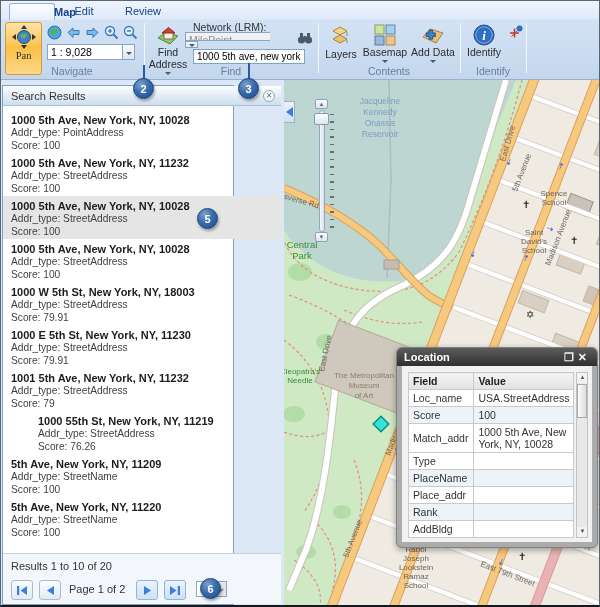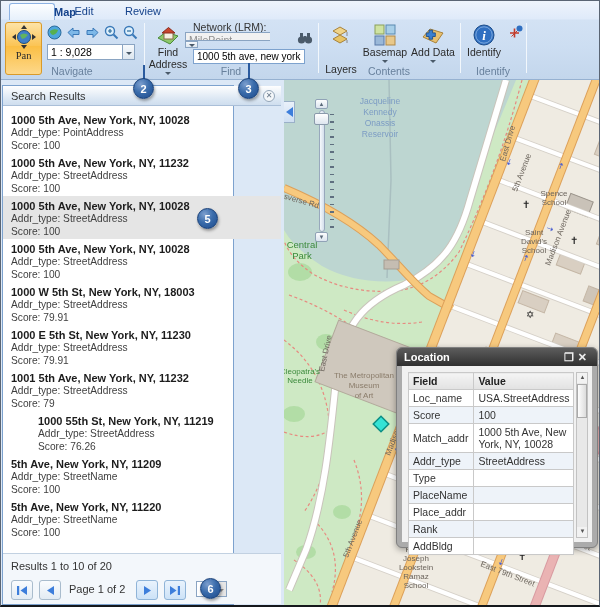--- a/index.html
+++ b/index.html
@@ -169,21 +169,21 @@
         <circle cx="11.5" cy="9" r="3.6" fill="#4a5a6a"></circle>
         <rect x="3" y="2" width="3" height="6" fill="#4a5a6a"></rect>
         <rect x="10" y="2" width="3" height="6" fill="#4a5a6a"></rect>
         <rect x="6.5" y="5" width="3" height="3" fill="#4a5a6a"></rect>
       </svg>
     </div>
     <input class="txtin" style="left: 192px; top: 48px; width: 112px;" value="1000 5th ave, new york, ny">
     <div class="grp-label" style="left:145px;width:170px;">Find</div>
     <div class="sep" style="left:317px;"></div>
 
-    <div class="bigbtn" style="left:321px;width:38px;gap:15px;">
+    <div class="bigbtn" style="left:321px;width:38px;">
       <svg class="icon-svg" width="24" height="24" viewBox="0 0 24 24">
         <path d="M4 7l7-4 7 4-7 4z" fill="#f0d48a" stroke="#a8823a"></path>
         <path d="M4 15l7-4 7 4-7 4z" fill="#e8c465" stroke="#a8823a"></path>
         <path d="M18 8v4M18 16v3" stroke="#888" stroke-width="1"></path>
       </svg>
       <span class="cap">Layers</span>
     </div>
     <div class="bigbtn" style="left:362px;width:44px;">
       <svg class="icon-svg" width="22" height="22" viewBox="0 0 22 22">
         <rect x="1" y="1" width="9" height="9" fill="#cfe3a2" stroke="#8aa05a"></rect>
@@ -518,24 +518,20 @@
               <td>USA.StreetAddress</td>
             </tr>
         <tr class="alt">
               <td>Score</td>
               <td>100</td>
             </tr>
         <tr>
               <td>Match_addr</td>
               <td>1000 5th Ave, New York, NY, 10028</td>
             </tr>
-        <tr class="alt">
-              <td>Addr_type</td>
-              <td>StreetAddress</td>
-            </tr>
         <tr>
               <td>Type</td>
               <td></td>
             </tr>
         <tr class="alt">
               <td>PlaceName</td>
               <td></td>
             </tr>
         <tr>
               <td>Place_addr</td>

